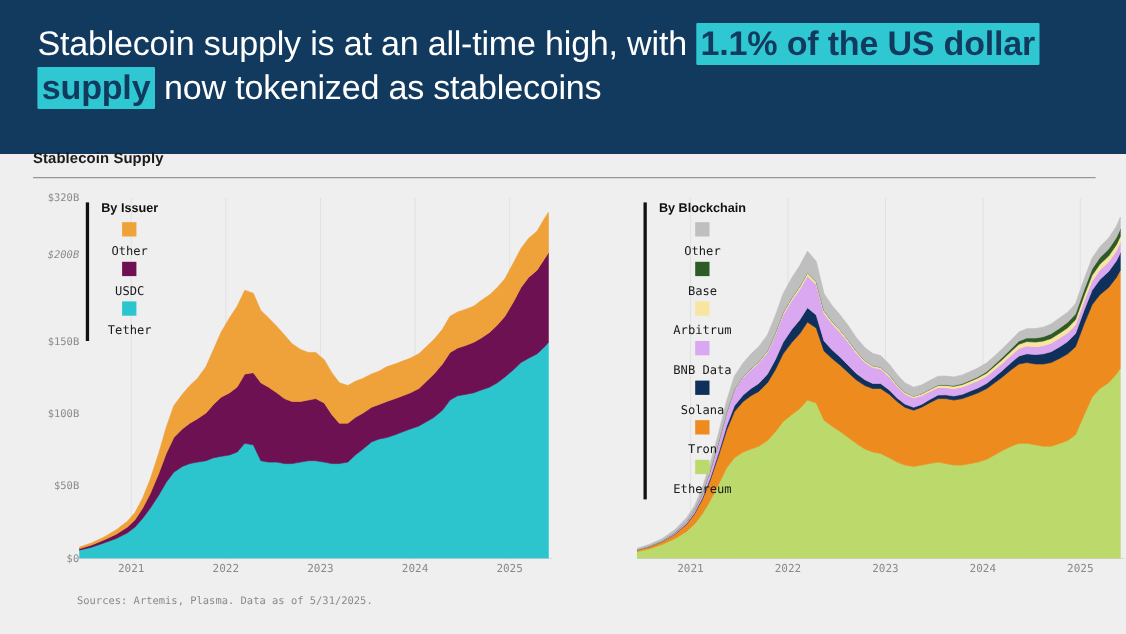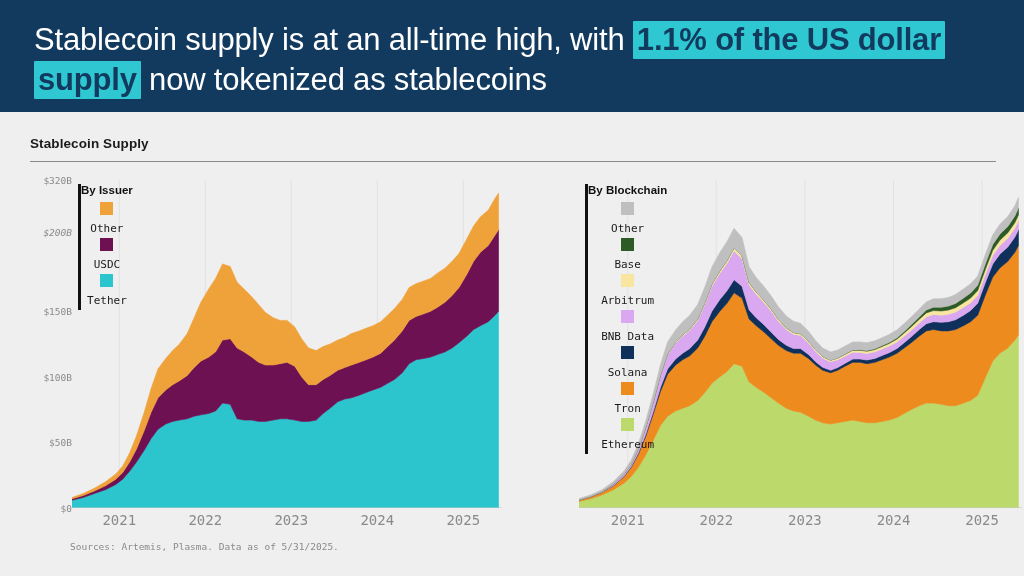--- a/index.html
+++ b/index.html
@@ -6,21 +6,21 @@
   html,body { width:1024px; height:576px; }
   body {
     background:#EFEFEF;
     font-family:"Liberation Sans", sans-serif;
     position:relative;
     overflow:hidden;
   }
 
   
   #header-band {
-    position:absolute; left:0; top:0; width:1024px; height:112px;
+    position:absolute; left:0; top:0; width:1024px; height:140px;
     background:#123A5E;
   }
   #headline {
     position:absolute; left:34px; top:20px; width:960px;
     font-size:31px; line-height:40px; font-weight:400;
     color:#FFFFFF; letter-spacing:-0.2px;
   }
   #headline .hl {
     background:#2FC8D2; color:#123A5E; font-weight:700;
     padding:1px 4px 2px 4px; border-radius:1px;
@@ -44,33 +44,33 @@
 
   
   .ylabels { position:absolute; left:0; top:0; width:50px; height:328px; }
   .ylabel {
     position:absolute; right:0; font-size:9.5px; color:#8A8A8A;
     font-family:"DejaVu Sans Mono", monospace; transform:translateY(-50%);
     white-space:nowrap;
   }
   .xlabels { position:absolute; left:0; top:332px; width:100%; height:20px; }
   .xlabel {
-    position:absolute; font-size:14px; color:#8A8A8A;
+    position:absolute; font-size:10px; color:#8A8A8A;
     font-family:"DejaVu Sans Mono", monospace; transform:translateX(-50%);
     white-space:nowrap;
   }
 
   .plot { position:absolute; top:0; height:328px; }
   #plot-left  { left:50px; width:430px; }
   #plot-right { left:47px; width:443px; }
   .plot svg { display:block; width:100%; height:100%; }
 
   
   .legend {
-    position:absolute; top:4px; 
+    position:absolute; top:4px; padding-left:11px;
     border-left:3px solid #111111;
   }
   #legend-left  { left:56px; }
   #legend-right { left:53px; }
   .legend-title {
     font-size:11.5px; font-weight:700; color:#111111;
     margin-bottom:6px; white-space:nowrap;
   }
   .legend-item {
     display:flex; align-items:center; gap:7px; margin-bottom:3px;

